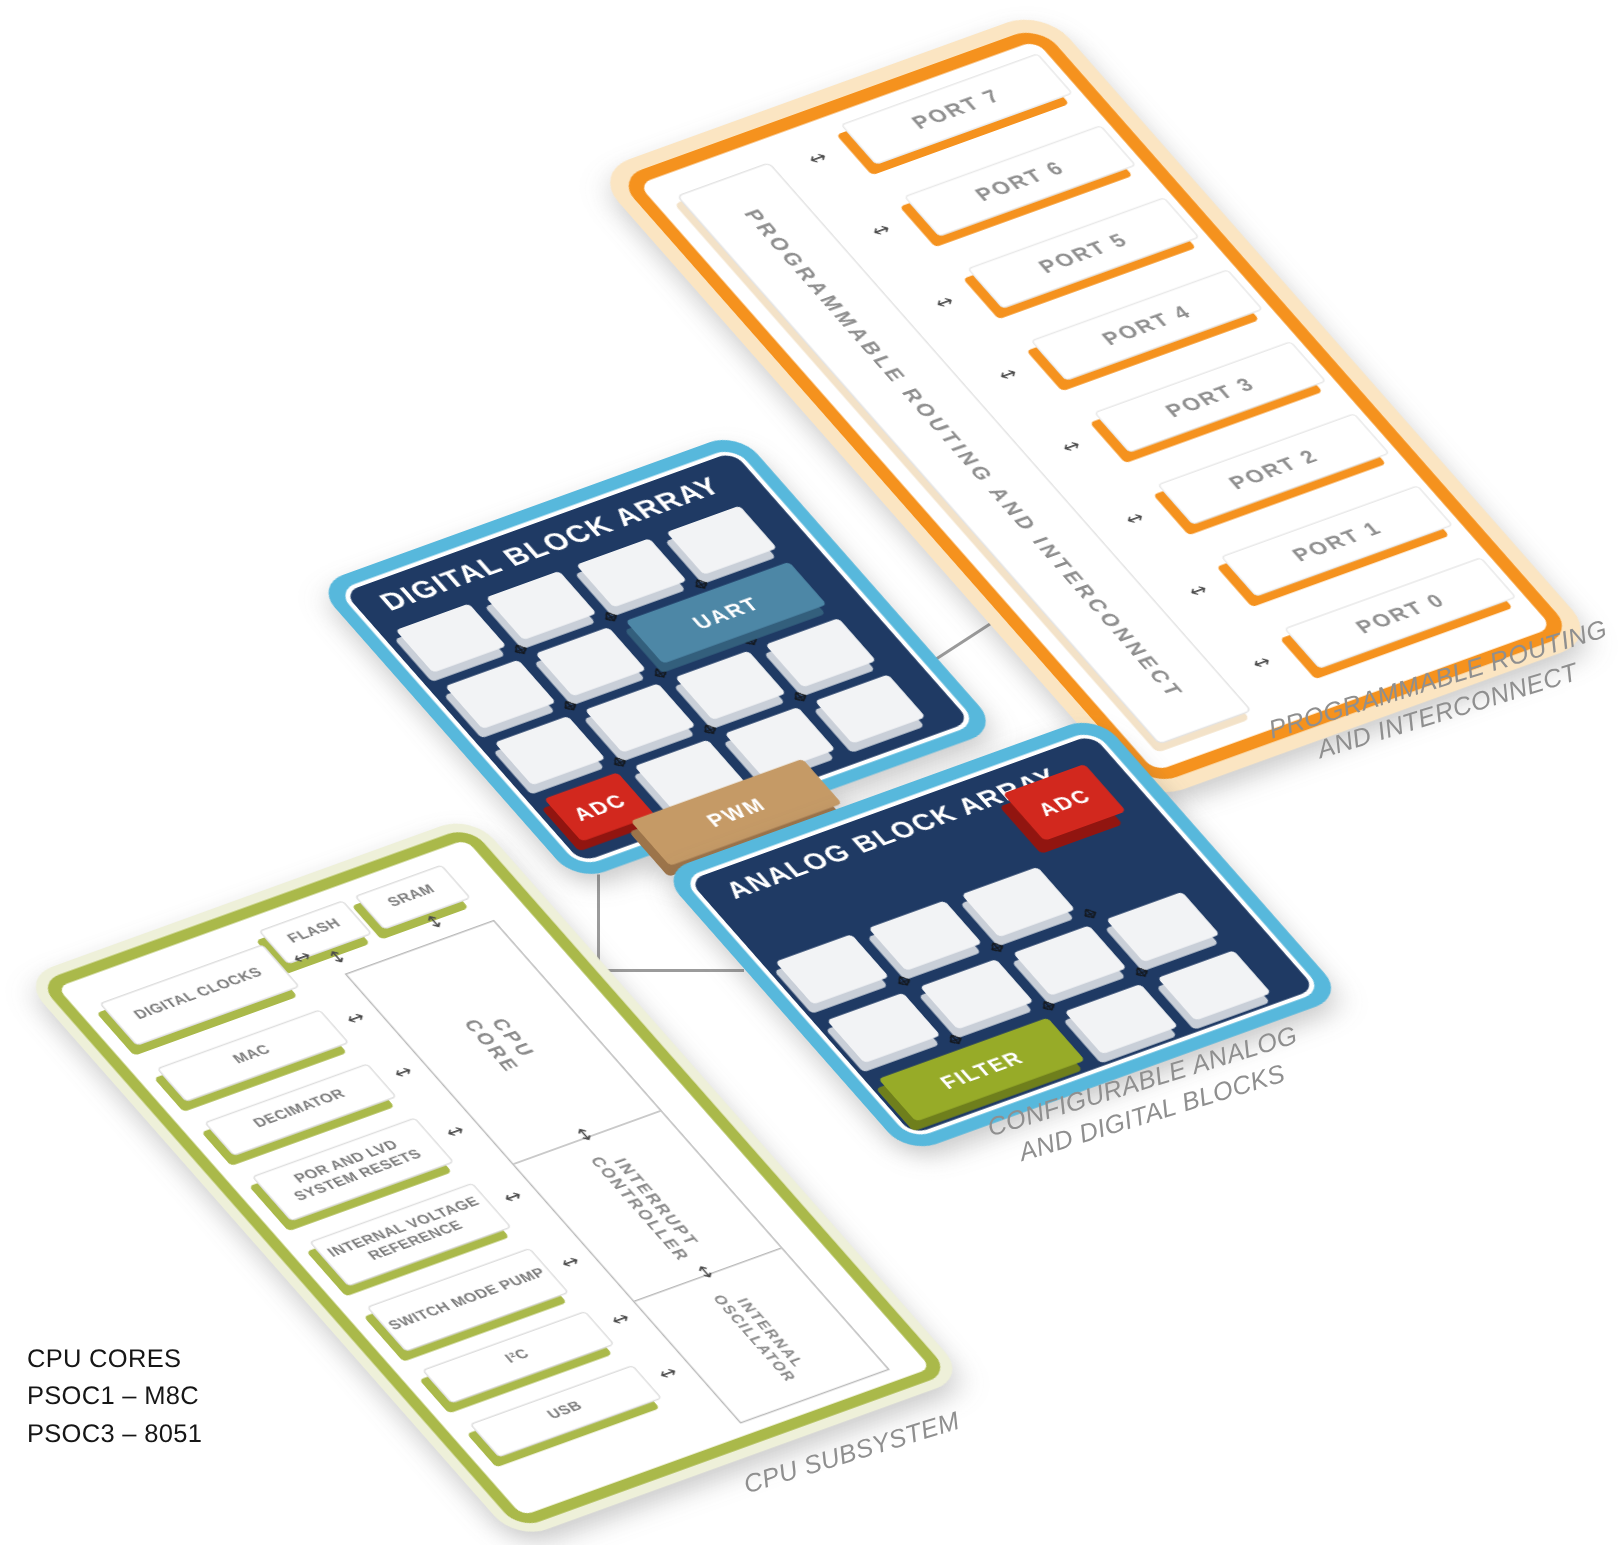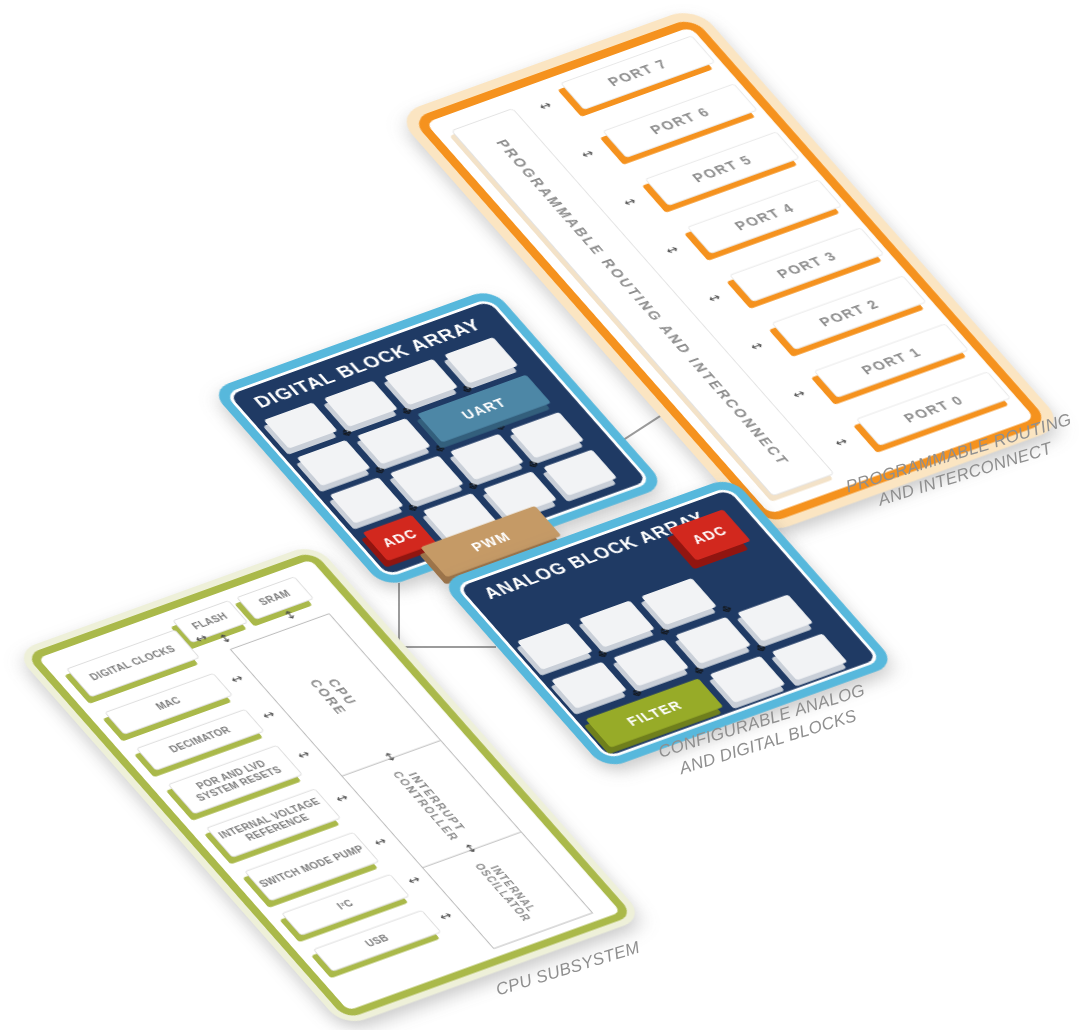--- a/index.html
+++ b/index.html
@@ -194,13 +194,16 @@
 </div>
 <div class="caption" id="analog-caption">
   <div>CONFIGURABLE ANALOG</div>
   <div>AND DIGITAL BLOCKS</div>
 </div>
 <div class="caption" id="cpu-caption">
   <div>CPU SUBSYSTEM</div>
 </div>
 
 <div id="legend">
+  <div>CPU CORES</div>
+  <div>PSOC1 – M8C</div>
+  <div>PSOC3 – 8051</div>
 </div>
 
 </body></html>

